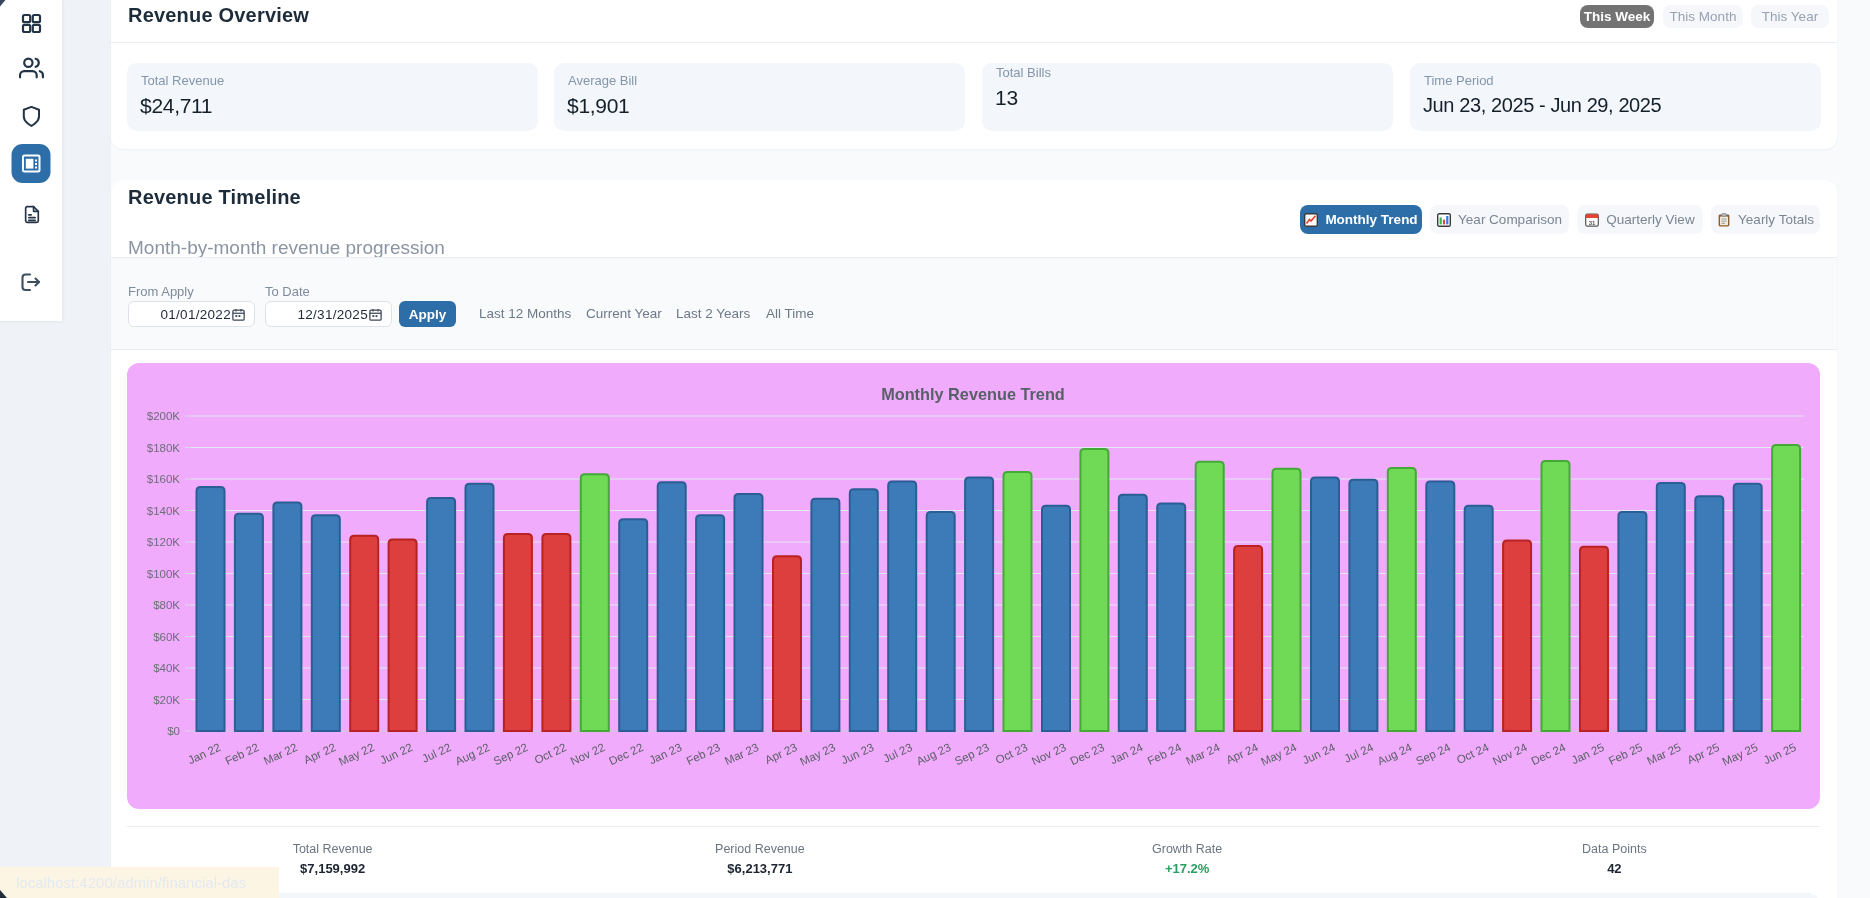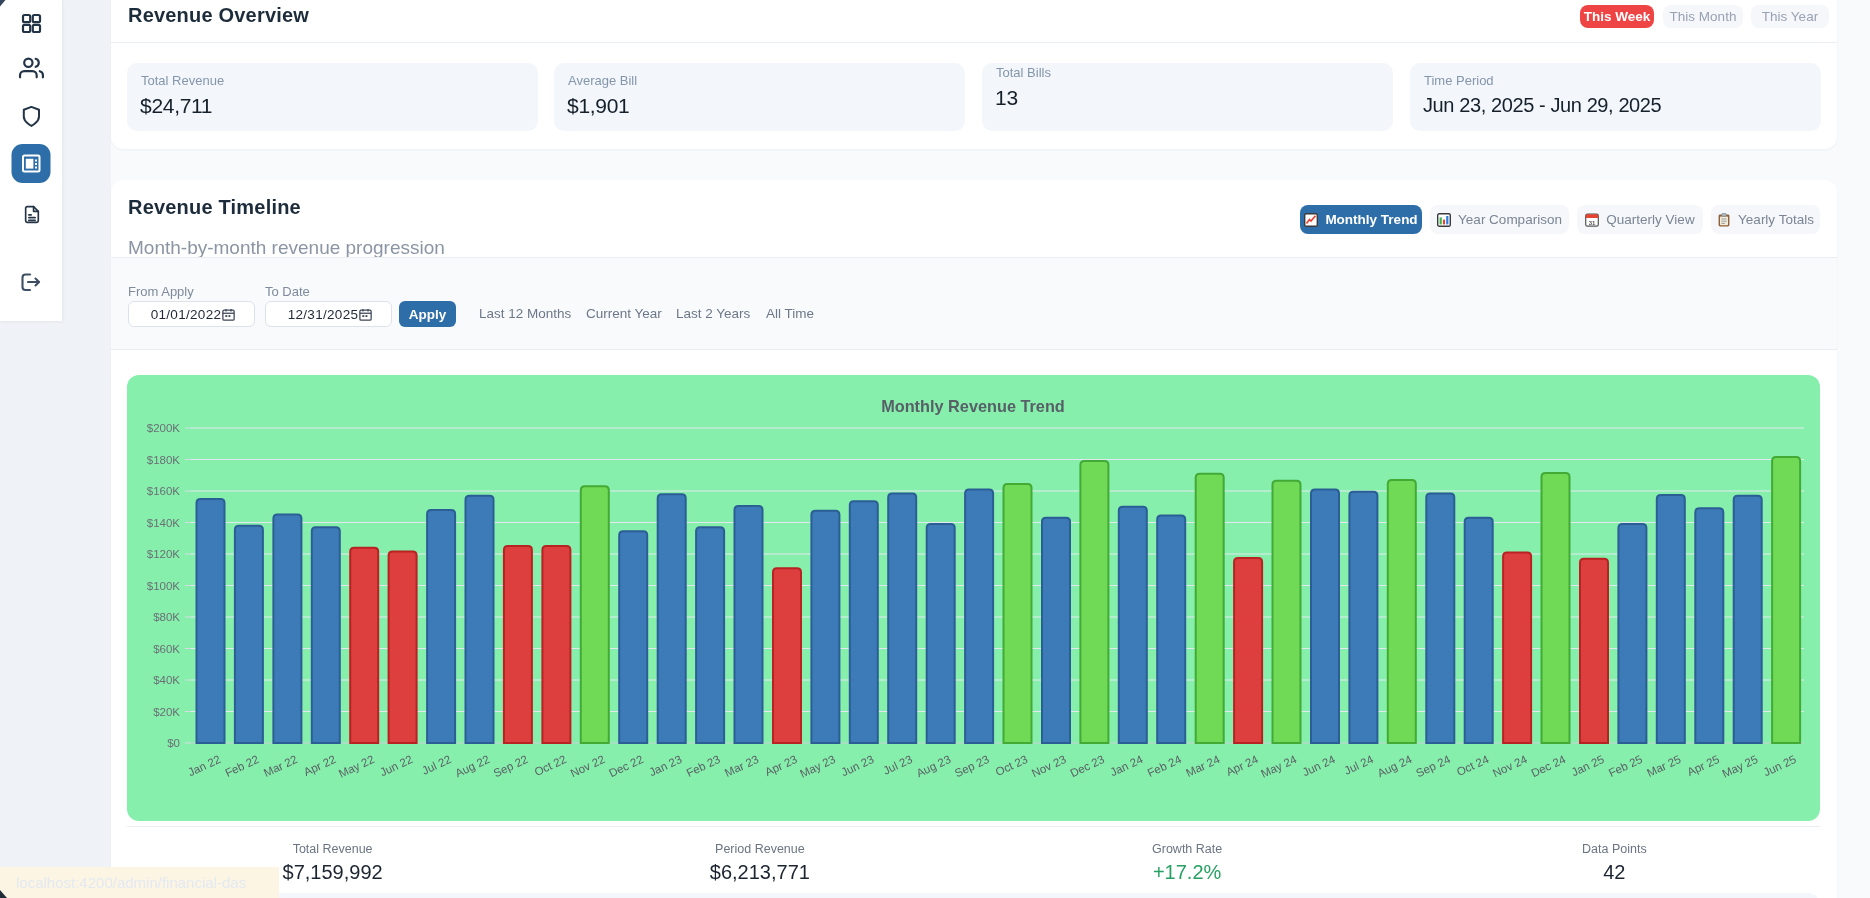--- a/index.html
+++ b/index.html
@@ -9,31 +9,31 @@
 #gutter{left:0;top:0;width:111px;height:898px;background:#eff2f6}
 #sidebar{left:0;top:0;width:63px;height:321px;background:#fff;border-right:1px solid #e7ebf0;box-shadow:0 1px 3px rgba(40,60,90,.06)}
 #sec1{left:111px;top:-12px;width:1726px;height:161px;background:#fff;border-radius:12px;box-shadow:0 1px 2px rgba(40,60,90,.05)}
 #sec2{left:111px;top:180px;width:1726px;height:760px;background:#fff;border-radius:12px;box-shadow:0 1px 2px rgba(40,60,90,.05)}
 .h1{font-size:20px;font-weight:bold;color:#1d2c3b;letter-spacing:.2px}
 .card{background:#f3f6fa;border-radius:10px;height:68px}
 .clabel{font-size:13px;color:#8496ab}
 .cvalue{font-size:21px;font-weight:normal;color:#15202b;letter-spacing:-0.3px}
 .pill{border-radius:8px;font-size:13.5px;display:flex;align-items:center;justify-content:center}
 .pill.off{background:#f5f7fa;color:#98a2b2}
-.pill.on{background:#ef4444;color:#fff;font-weight:bold}
+.pill.on{background:#737373;color:#fff;font-weight:bold}
 .divider{height:1px;background:#eaeef2}
 .btn2{border-radius:8px;font-size:13.5px;display:flex;align-items:center;justify-content:center;gap:7px}
 .btn2.off{background:#f5f7fa;color:#7b8594}
 .btn2.on{background:#2e6ea8;color:#fff;font-weight:bold}
 .flabel{font-size:13px;color:#7f8b9c}
-.input{background:#fff;border:1px solid #dde2ea;border-radius:6px;height:26px;display:flex;align-items:center;padding:0 8px 0 12px;justify-content:center}
+.input{background:#fff;border:1px solid #dde2ea;border-radius:6px;height:26px;display:flex;align-items:center;padding:0 8px 0 12px;justify-content:flex-end}
 .input span{font-size:13.5px;color:#1f2937;letter-spacing:.3px}
 .qlink{font-size:13.5px;color:#6d7888}
 .slabel{font-size:12.5px;color:#6b7582;text-align:center}
-.svalue{font-size:20px;font-weight:normal;color:#1b2430;text-align:center;margin-top:5px}
+.svalue{font-size:13px;font-weight:bold;color:#1b2430;text-align:center;margin-top:5px}
 </style></head>
 <body>
 <div id="page">
   <div class="abs" id="gutter"></div>
 
   <div class="abs" id="sec1">
     <div class="abs h1" style="left:17px;top:16px">Revenue Overview</div>
     <div class="abs pill on" style="left:1469px;top:17px;width:74px;height:23px">This Week</div>
     <div class="abs pill off" style="left:1552px;top:17px;width:80px;height:23px">This Month</div>
     <div class="abs pill off" style="left:1640px;top:17px;width:78px;height:23px">This Year</div>
@@ -50,21 +50,21 @@
       <div class="clabel" style="margin:2px 0 0 14px">Total Bills</div>
       <div class="cvalue" style="margin:6px 0 0 13px">13</div>
     </div>
     <div class="abs card" style="left:1299px;top:75px;width:411px">
       <div class="clabel" style="margin:10px 0 0 14px">Time Period</div>
       <div class="cvalue" style="margin:6px 0 0 13px;white-space:nowrap;font-size:20px;letter-spacing:-0.4px">Jun 23, 2025 - Jun 29, 2025</div>
     </div>
   </div>
 
   <div class="abs" id="sec2">
-    <div class="abs h1" style="left:17px;top:16px">Revenue Timeline</div>
+    <div class="abs h1" style="left:17px;top:6px">Revenue Timeline</div>
     <div class="abs" style="left:17px;top:57px;font-size:19px;color:#8b95a3">Month-by-month revenue progression</div>
 
     <div class="abs btn2 on" style="left:1189px;top:25px;width:122px;height:29px">
         <svg width="14" height="14" viewBox="0 0 14 14">
           <rect x="0.7" y="0.7" width="12.6" height="12.6" rx="1.6" fill="#fff" stroke="#3a3a3a" stroke-width="1.4"></rect>
           <path d="M2.5 10.5 L5.5 6.5 L7 8 L11.5 2.8" stroke="#e64433" stroke-width="1.7" fill="none"></path>
         </svg>
         <span>Monthly Trend</span>
       </div>
     <div class="abs btn2 off" style="left:1319px;top:25px;width:139px;height:29px">
@@ -121,21 +121,21 @@
             <rect x="12" y="13" width="3" height="3" fill="#3c4656" stroke="none"></rect>
           </svg>
         </div>
       <div class="abs" style="left:288px;top:43px;width:57px;height:26px;background:#2e6ea8;border-radius:6px;color:#fff;font-weight:bold;font-size:13.5px;display:flex;align-items:center;justify-content:center">Apply</div>
       <div class="abs qlink" style="left:368px;top:48px">Last 12 Months</div>
       <div class="abs qlink" style="left:475px;top:48px">Current Year</div>
       <div class="abs qlink" style="left:565px;top:48px">Last 2 Years</div>
       <div class="abs qlink" style="left:655px;top:48px">All Time</div>
     </div>
 
-    <div class="abs" style="left:16px;top:195px;width:1693px;height:446px;background:#86efac;border-radius:12px">
+    <div class="abs" style="left:16px;top:183px;width:1693px;height:446px;background:#f0abfc;border-radius:12px">
 <svg width="1693" height="446" viewBox="0 0 1693 446" style="position:absolute;left:0;top:0">
 <text x="846" y="37" text-anchor="middle" font-family="Liberation Sans, sans-serif" font-size="16.3" font-weight="bold" fill="#575f67">Monthly Revenue Trend</text>
 <line x1="64" y1="53.0" x2="1677" y2="53.0" stroke="#e3e8f0" stroke-width="1"></line>
 <line x1="58" y1="53.0" x2="64" y2="53.0" stroke="#d7dce4" stroke-width="1"></line>
 <text x="53" y="57.0" text-anchor="end" font-family="Liberation Sans, sans-serif" font-size="11.5" fill="#6b6f76">$200K</text>
 <line x1="64" y1="84.5" x2="1677" y2="84.5" stroke="#e3e8f0" stroke-width="1"></line>
 <line x1="58" y1="84.5" x2="64" y2="84.5" stroke="#d7dce4" stroke-width="1"></line>
 <text x="53" y="88.5" text-anchor="end" font-family="Liberation Sans, sans-serif" font-size="11.5" fill="#6b6f76">$180K</text>
 <line x1="64" y1="116.0" x2="1677" y2="116.0" stroke="#e3e8f0" stroke-width="1"></line>
 <line x1="58" y1="116.0" x2="64" y2="116.0" stroke="#d7dce4" stroke-width="1"></line>

